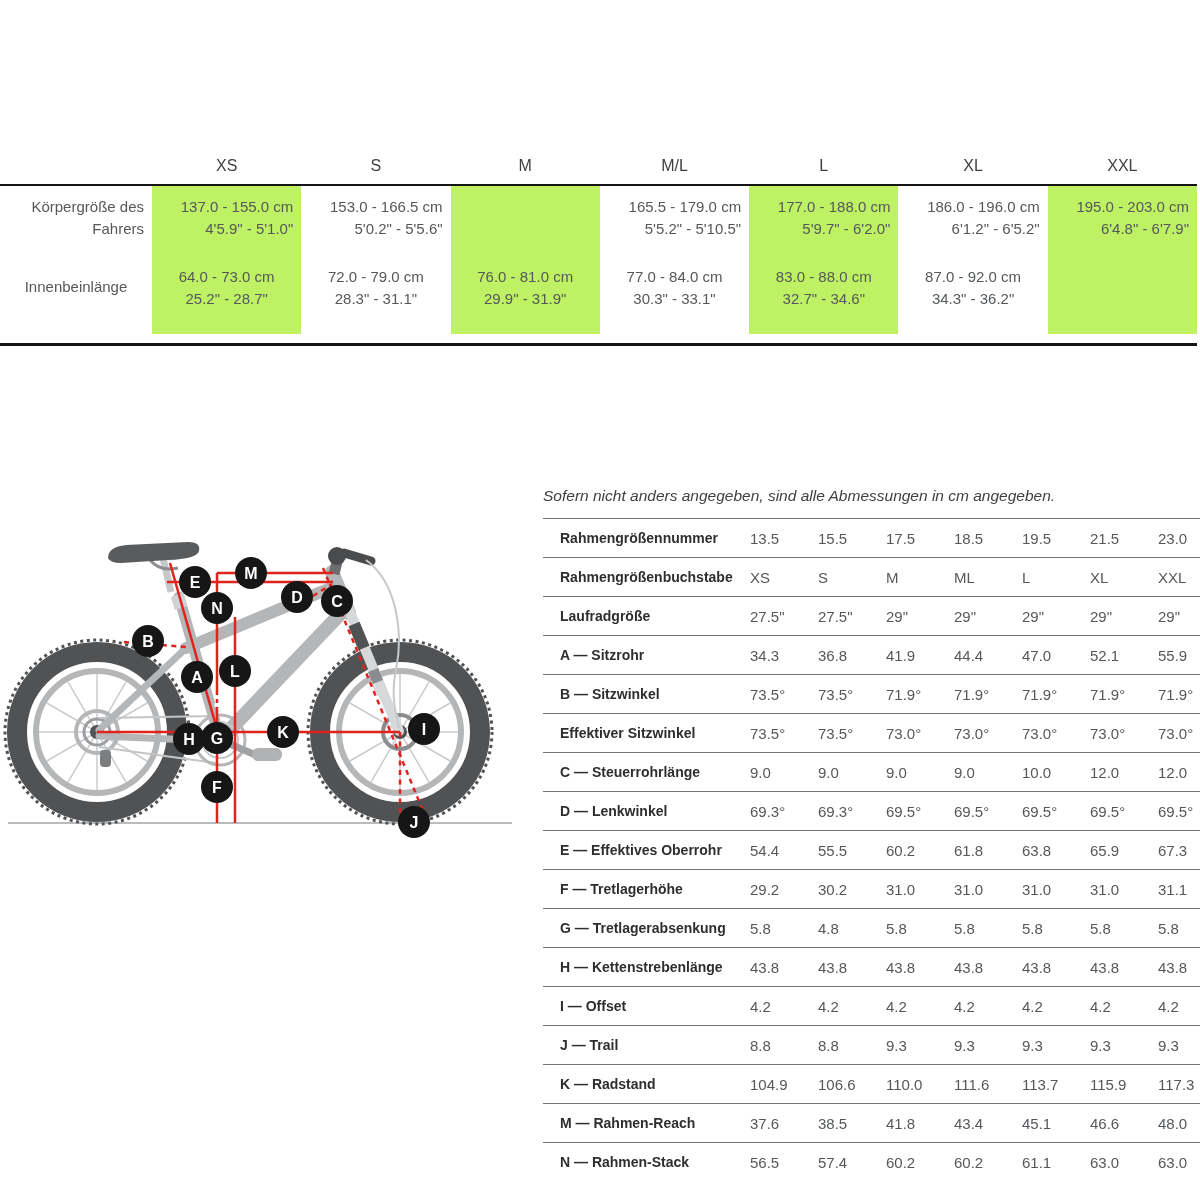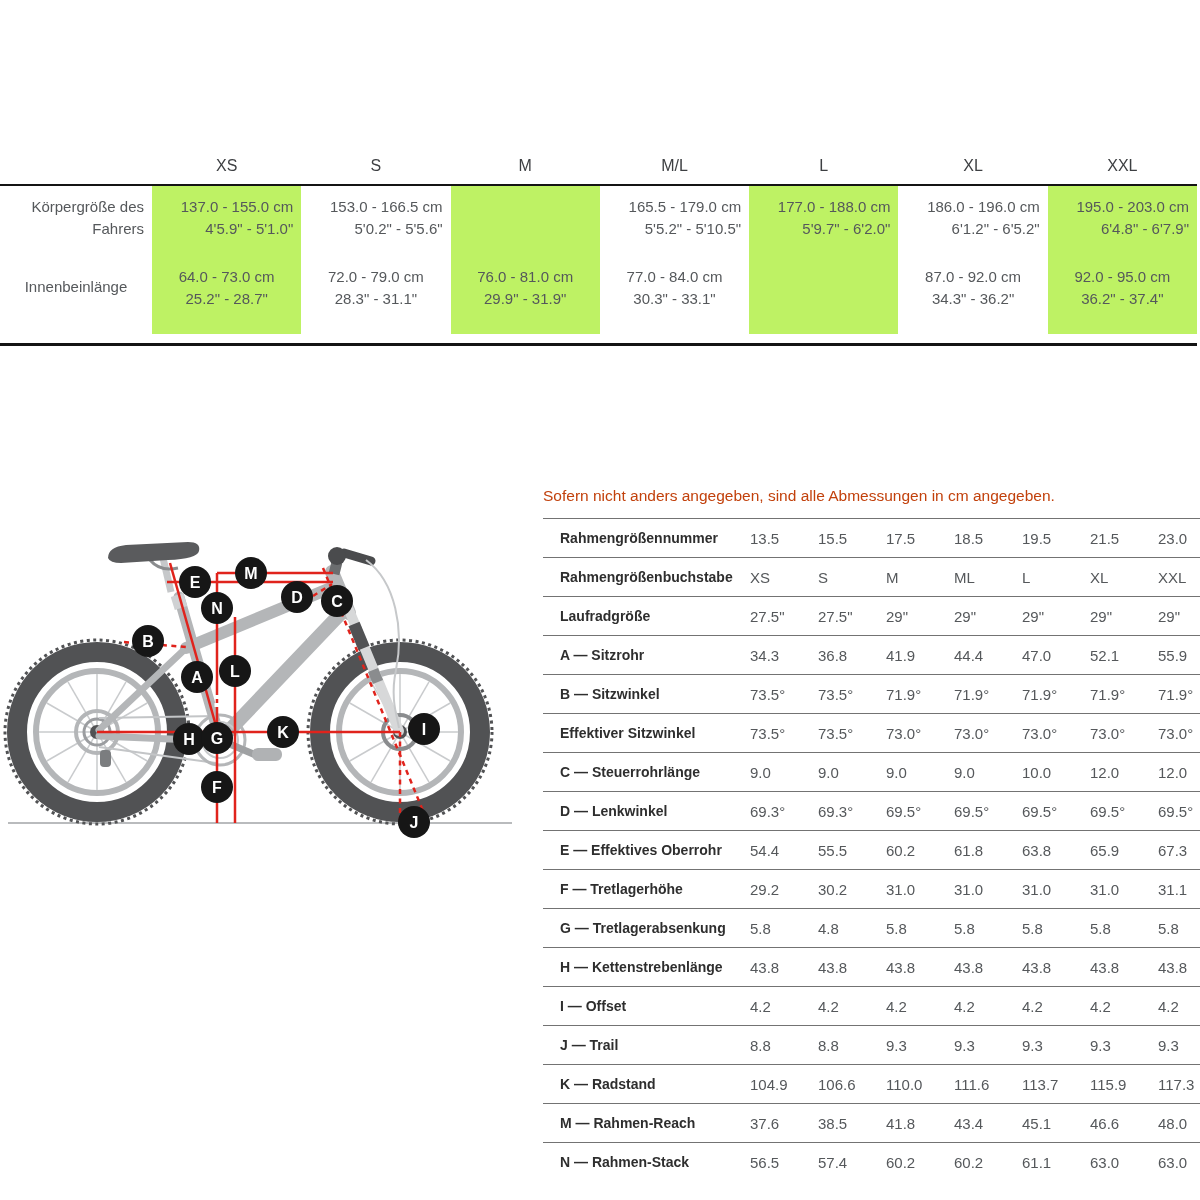--- a/index.html
+++ b/index.html
@@ -17,21 +17,21 @@
            font-size:15px;color:#55585b;text-align:center;}
   .st-col{position:relative;height:148px;}
   .st-col.alt{background:#bef264;}
   .st-labelcol{position:relative;height:148px;}
   .blk{position:absolute;left:0;right:0;line-height:22px;padding:0 8px;}
   .b1{top:10px;text-align:right;}
   .b2{top:80px;}
   .bL2{top:90px;}
 
   
-  .note{position:absolute;left:543px;top:487px;font-size:15.5px;color:#c2410c;}
+  .note{position:absolute;left:543px;top:487px;font-size:15.5px;color:#404040;font-style:italic;}
 
   
   .geo-table{position:absolute;left:543px;top:518px;width:657px;}
   .geo-row{display:grid;grid-template-columns:207px repeat(6,68px) 1fr;height:38px;
            align-items:center;border-top:1px solid #737373;}
   .geo-label{padding-left:17px;font-weight:bold;font-size:14px;color:#2e2e2e;
              white-space:nowrap;overflow:hidden;}
   .geo-val{font-size:15px;color:#55585b;white-space:nowrap;}
 
   
@@ -99,39 +99,39 @@
         <div class="blk b2">
           <div>77.0 - 84.0 cm</div>
           <div>30.3" - 33.1"</div>
         </div>
       </div>
       <div class="st-col alt">
         <div class="blk b1">
           <div>177.0 - 188.0 cm</div>
           <div>5'9.7" - 6'2.0"</div>
         </div>
+        <div class="blk b2">
+          <div>83.0 - 88.0 cm</div>
+          <div>32.7" - 34.6"</div>
+        </div>
       </div>
       <div class="st-col">
         <div class="blk b1">
           <div>186.0 - 196.0 cm</div>
           <div>6'1.2" - 6'5.2"</div>
         </div>
         <div class="blk b2">
           <div>87.0 - 92.0 cm</div>
           <div>34.3" - 36.2"</div>
         </div>
       </div>
       <div class="st-col alt">
         <div class="blk b1">
           <div>195.0 - 203.0 cm</div>
           <div>6'4.8" - 6'7.9"</div>
-        </div>
-        <div class="blk b2">
-          <div>92.0 - 95.0 cm</div>
-          <div>36.2" - 37.4"</div>
         </div>
       </div>
     </div>
   <div class="st-rule bottom"></div>
 </div>
 
 <div class="note">Sofern nicht anders angegeben, sind alle Abmessungen in cm angegeben.</div>
 
 <div class="geo-table">
     <div class="geo-row">

